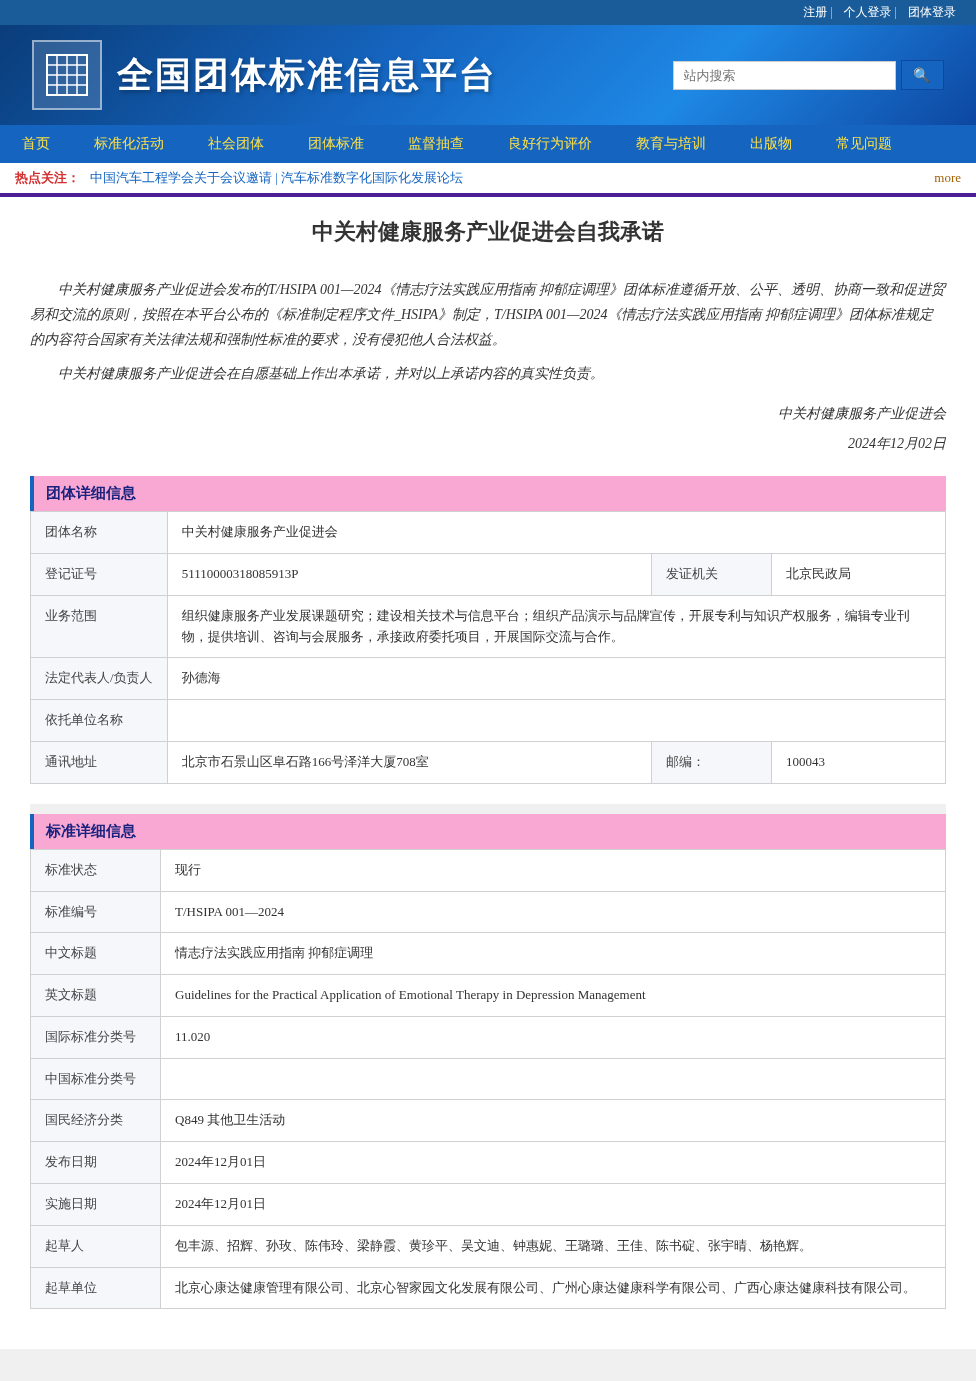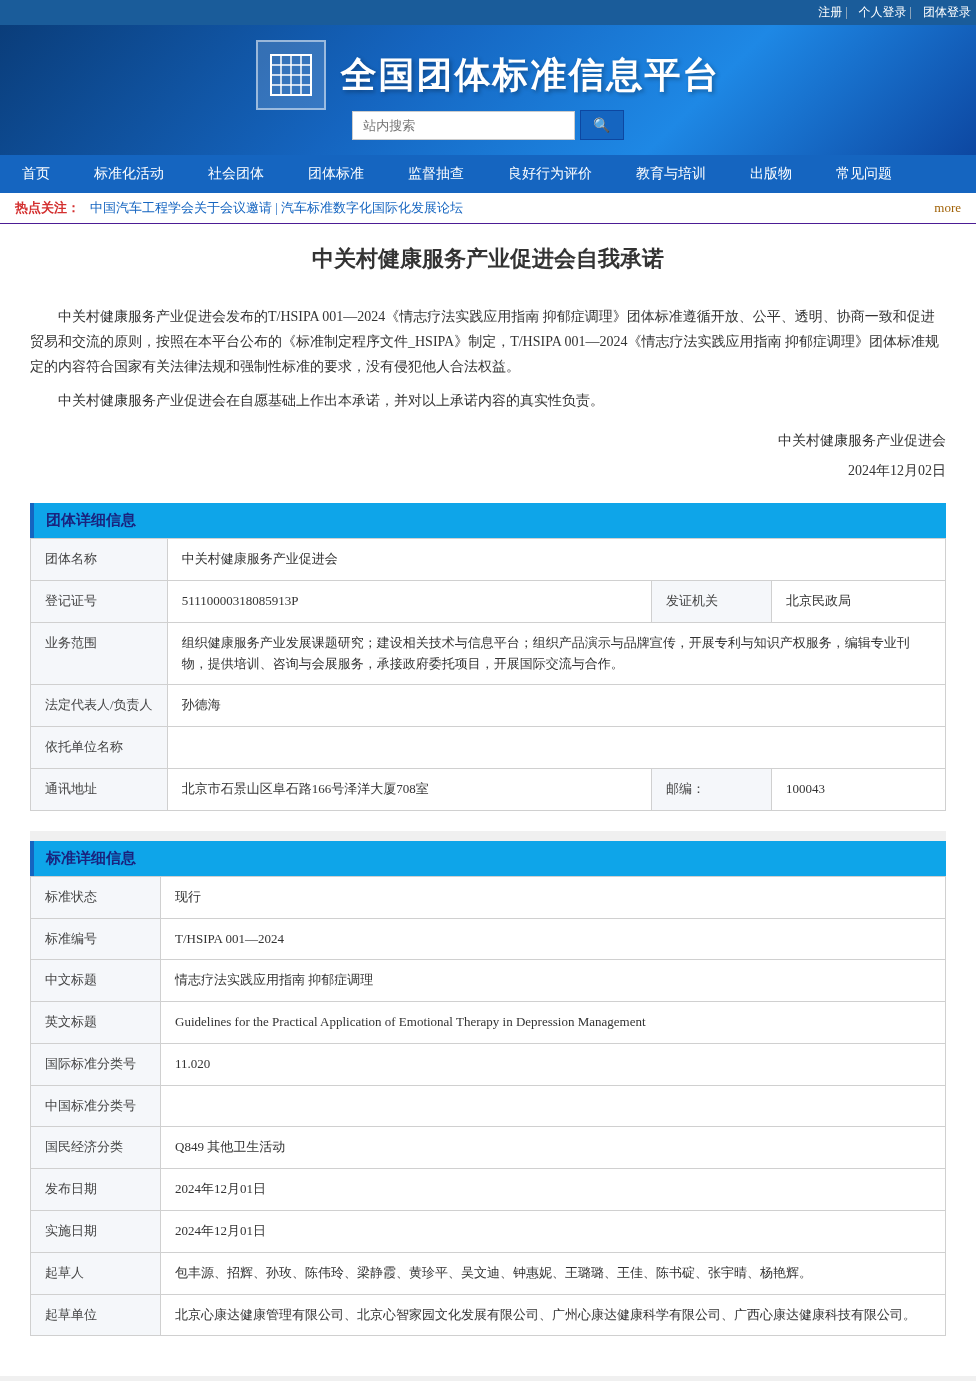--- a/index.html
+++ b/index.html
@@ -3,37 +3,36 @@
   <meta charset="utf-8">
   <style>
     * { margin: 0; padding: 0; box-sizing: border-box; }
     body { font-family: 'SimSun', '宋体', serif; font-size: 14px; color: #333; background: #f0f0f0; width: 976px; }
 
     
     .top-bar {
       background: #1a5c9a;
       color: #fff;
       text-align: right;
-      padding: 4px 5px;
+      padding: 4px 20px;
       font-size: 12px;
     }
     .top-bar a { color: #fff; text-decoration: none; margin-left: 8px; }
     .top-bar span { color: #ccc; }
 
     
     .header {
       background: linear-gradient(135deg, #0a3d7a 0%, #1565c0 40%, #1e88e5 70%, #0d47a1 100%);
-      padding: 15px 20px;
+      padding: 15px 32px;
       display: flex;
       align-items: center;
       justify-content: space-between;
       min-height: 100px;
       position: relative;
       overflow: hidden;
-      flex-direction: column;
     }
     .header-logo {
       display: flex;
       align-items: center;
       gap: 15px;
     }
     .logo-icon {
       width: 70px;
       height: 70px;
       background: rgba(255,255,255,0.15);
@@ -73,32 +72,32 @@
       font-size: 14px;
     }
 
     
     .nav {
       background: #1565c0;
       display: flex;
       align-items: center;
     }
     .nav a {
-      color: #ffffff;
+      color: #fde047;
       text-decoration: none;
       padding: 10px 22px;
       font-size: 14px;
       display: block;
       white-space: nowrap;
     }
 
     
     .hot-bar {
       background: #fff;
-      border-bottom: 1px solid #4c1d95;
+      border-bottom: 4px solid #4c1d95;
       padding: 6px 15px;
       display: flex;
       align-items: center;
       font-size: 13px;
     }
     .hot-label {
       color: #d32f2f;
       font-weight: bold;
       margin-right: 10px;
       white-space: nowrap;
@@ -133,34 +132,35 @@
     
     .pledge-section {
       margin-bottom: 20px;
       line-height: 1.8;
       font-size: 14px;
       color: #333;
     }
     .pledge-section p {
       text-indent: 2em;
       margin-bottom: 8px;
+      font-style: italic;
     }
     .pledge-sign {
       text-align: right;
       margin-top: 15px;
       font-size: 14px;
       color: #333;
     }
     .pledge-sign p {
       margin-bottom: 5px;
     }
 
     
     .section-header {
-      background: #0ea5e9;
+      background: #f9a8d4;
       border-left: 4px solid #1565c0;
       padding: 8px 12px;
       font-size: 15px;
       font-weight: bold;
       color: #1a237e;
       margin-bottom: 0;
     }
 
     
     .info-table {

